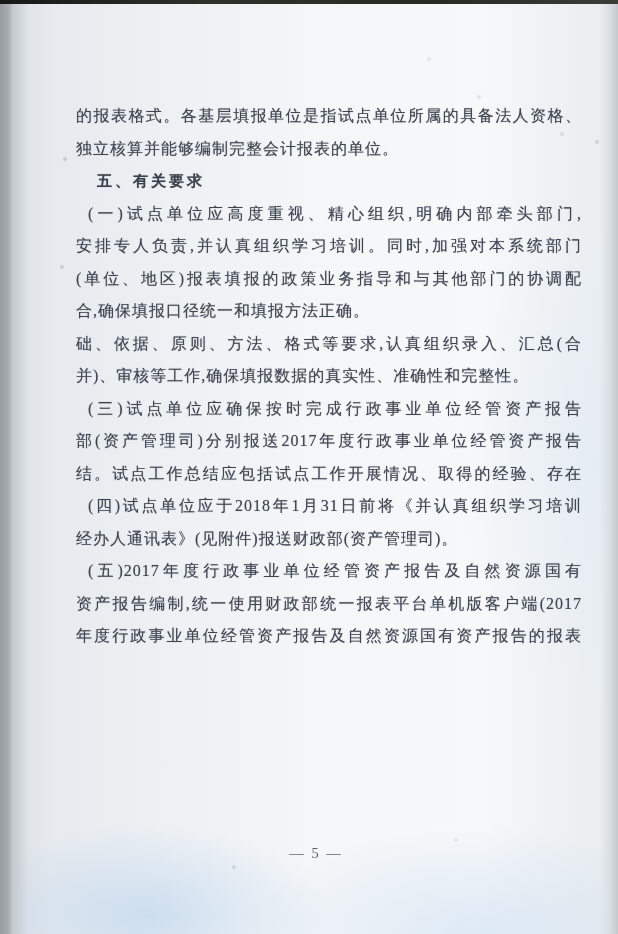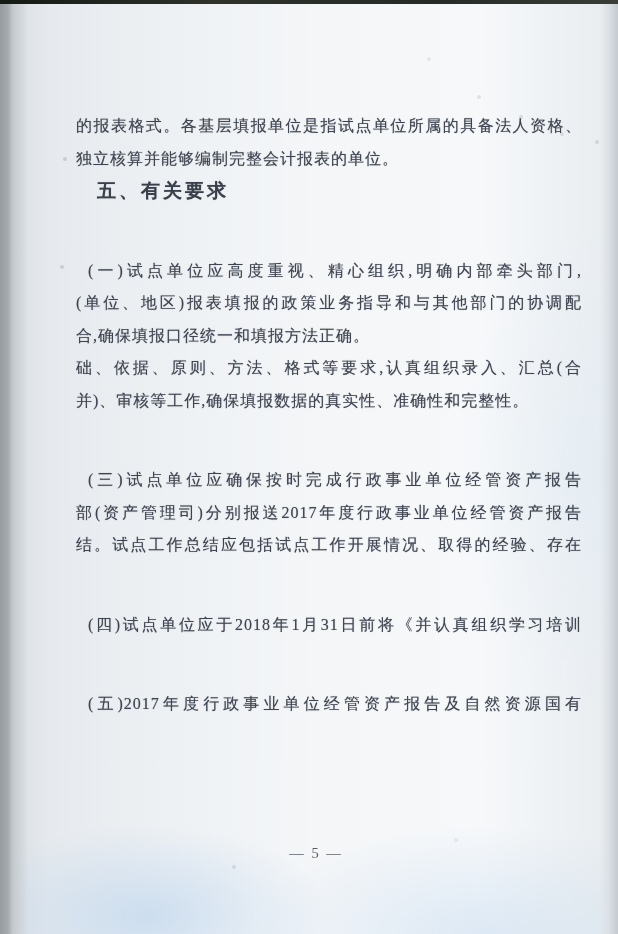--- a/index.html
+++ b/index.html
@@ -39,34 +39,34 @@
       61px 266px 0 1px rgba(122,132,142,0.28),
       520px 116px 0 1px rgba(130,140,150,0.25),
       561px 133px 0 1px rgba(130,140,150,0.22),
       478px 96px  0 1px rgba(140,148,158,0.20),
       233px 866px 0 1px rgba(140,150,160,0.25),
       428px 58px  0 1px rgba(150,158,166,0.18),
       596px 141px 0 1px rgba(130,140,150,0.25),
       455px 839px 0 1px rgba(150,160,170,0.18);
   }
   .content {
-    position: absolute; left: 76px; top: 110px; width: 506px;
+    position: absolute; left: 76px; top: 100px; width: 506px;
     color: #3e4450;
     font-size: 16px;
     line-height: 32.5px;
     letter-spacing: 1px;
     text-shadow: 0 0 1px rgba(62,68,80,0.45);
   }
   .ln { text-align: justify; text-align-last: left; white-space: nowrap; }
   .ln.full { text-align-last: justify; white-space: normal; }
-  .ln.first { text-indent: 12px; margin-top: 47px; }
+  .ln.first { text-indent: 12px; }
   .ln.heading {
     font-family: "Liberation Sans", "DejaVu Sans", sans-serif;
     font-weight: 700;
-    font-size: 19px;
+    font-size: 15px;
     letter-spacing: 3px;
     padding-left: 21px;
     text-align: left; text-align-last: left;
     color: #3a404b;
   }
   .footer {
     position: absolute; left: 0; right: 0; top: 845px;
     text-align: center;
     transform: translateX(7px);
     font-size: 14.5px;
@@ -84,29 +84,33 @@
   <div class="edge-top"></div>
   <div class="speckles"></div>
 
   <div class="content">
     <div class="ln full">的报表格式。各基层填报单位是指试点单位所属的具备法人资格、</div>
     <div class="ln">独立核算并能够编制完整会计报表的单位。</div>
 
     <div class="ln heading">五、有关要求</div>
 
     <div class="ln full first">(一)试点单位应高度重视、精心组织,明确内部牵头部门,</div>
+    <div class="ln full">安排专人负责,并认真组织学习培训。同时,加强对本系统部门</div>
     <div class="ln full">(单位、地区)报表填报的政策业务指导和与其他部门的协调配</div>
     <div class="ln">合,确保填报口径统一和填报方法正确。</div>
 
     <div class="ln full">础、依据、原则、方法、格式等要求,认真组织录入、汇总(合</div>
     <div class="ln">并)、审核等工作,确保填报数据的真实性、准确性和完整性。</div>
 
     <div class="ln full first">(三)试点单位应确保按时完成行政事业单位经管资产报告</div>
     <div class="ln full">部(资产管理司)分别报送2017年度行政事业单位经管资产报告</div>
     <div class="ln full">结。试点工作总结应包括试点工作开展情况、取得的经验、存在</div>
 
     <div class="ln full first">(四)试点单位应于2018年1月31日前将《并认真组织学习培训</div>
+    <div class="ln">经办人通讯表》(见附件)报送财政部(资产管理司)。</div>
 
     <div class="ln full first">(五)2017年度行政事业单位经管资产报告及自然资源国有</div>
+    <div class="ln full">资产报告编制,统一使用财政部统一报表平台单机版客户端(2017</div>
+    <div class="ln full">年度行政事业单位经管资产报告及自然资源国有资产报告的报表</div>
   </div>
 
   <div class="footer">— 5 —</div>
 </div>
 
 </body></html>

